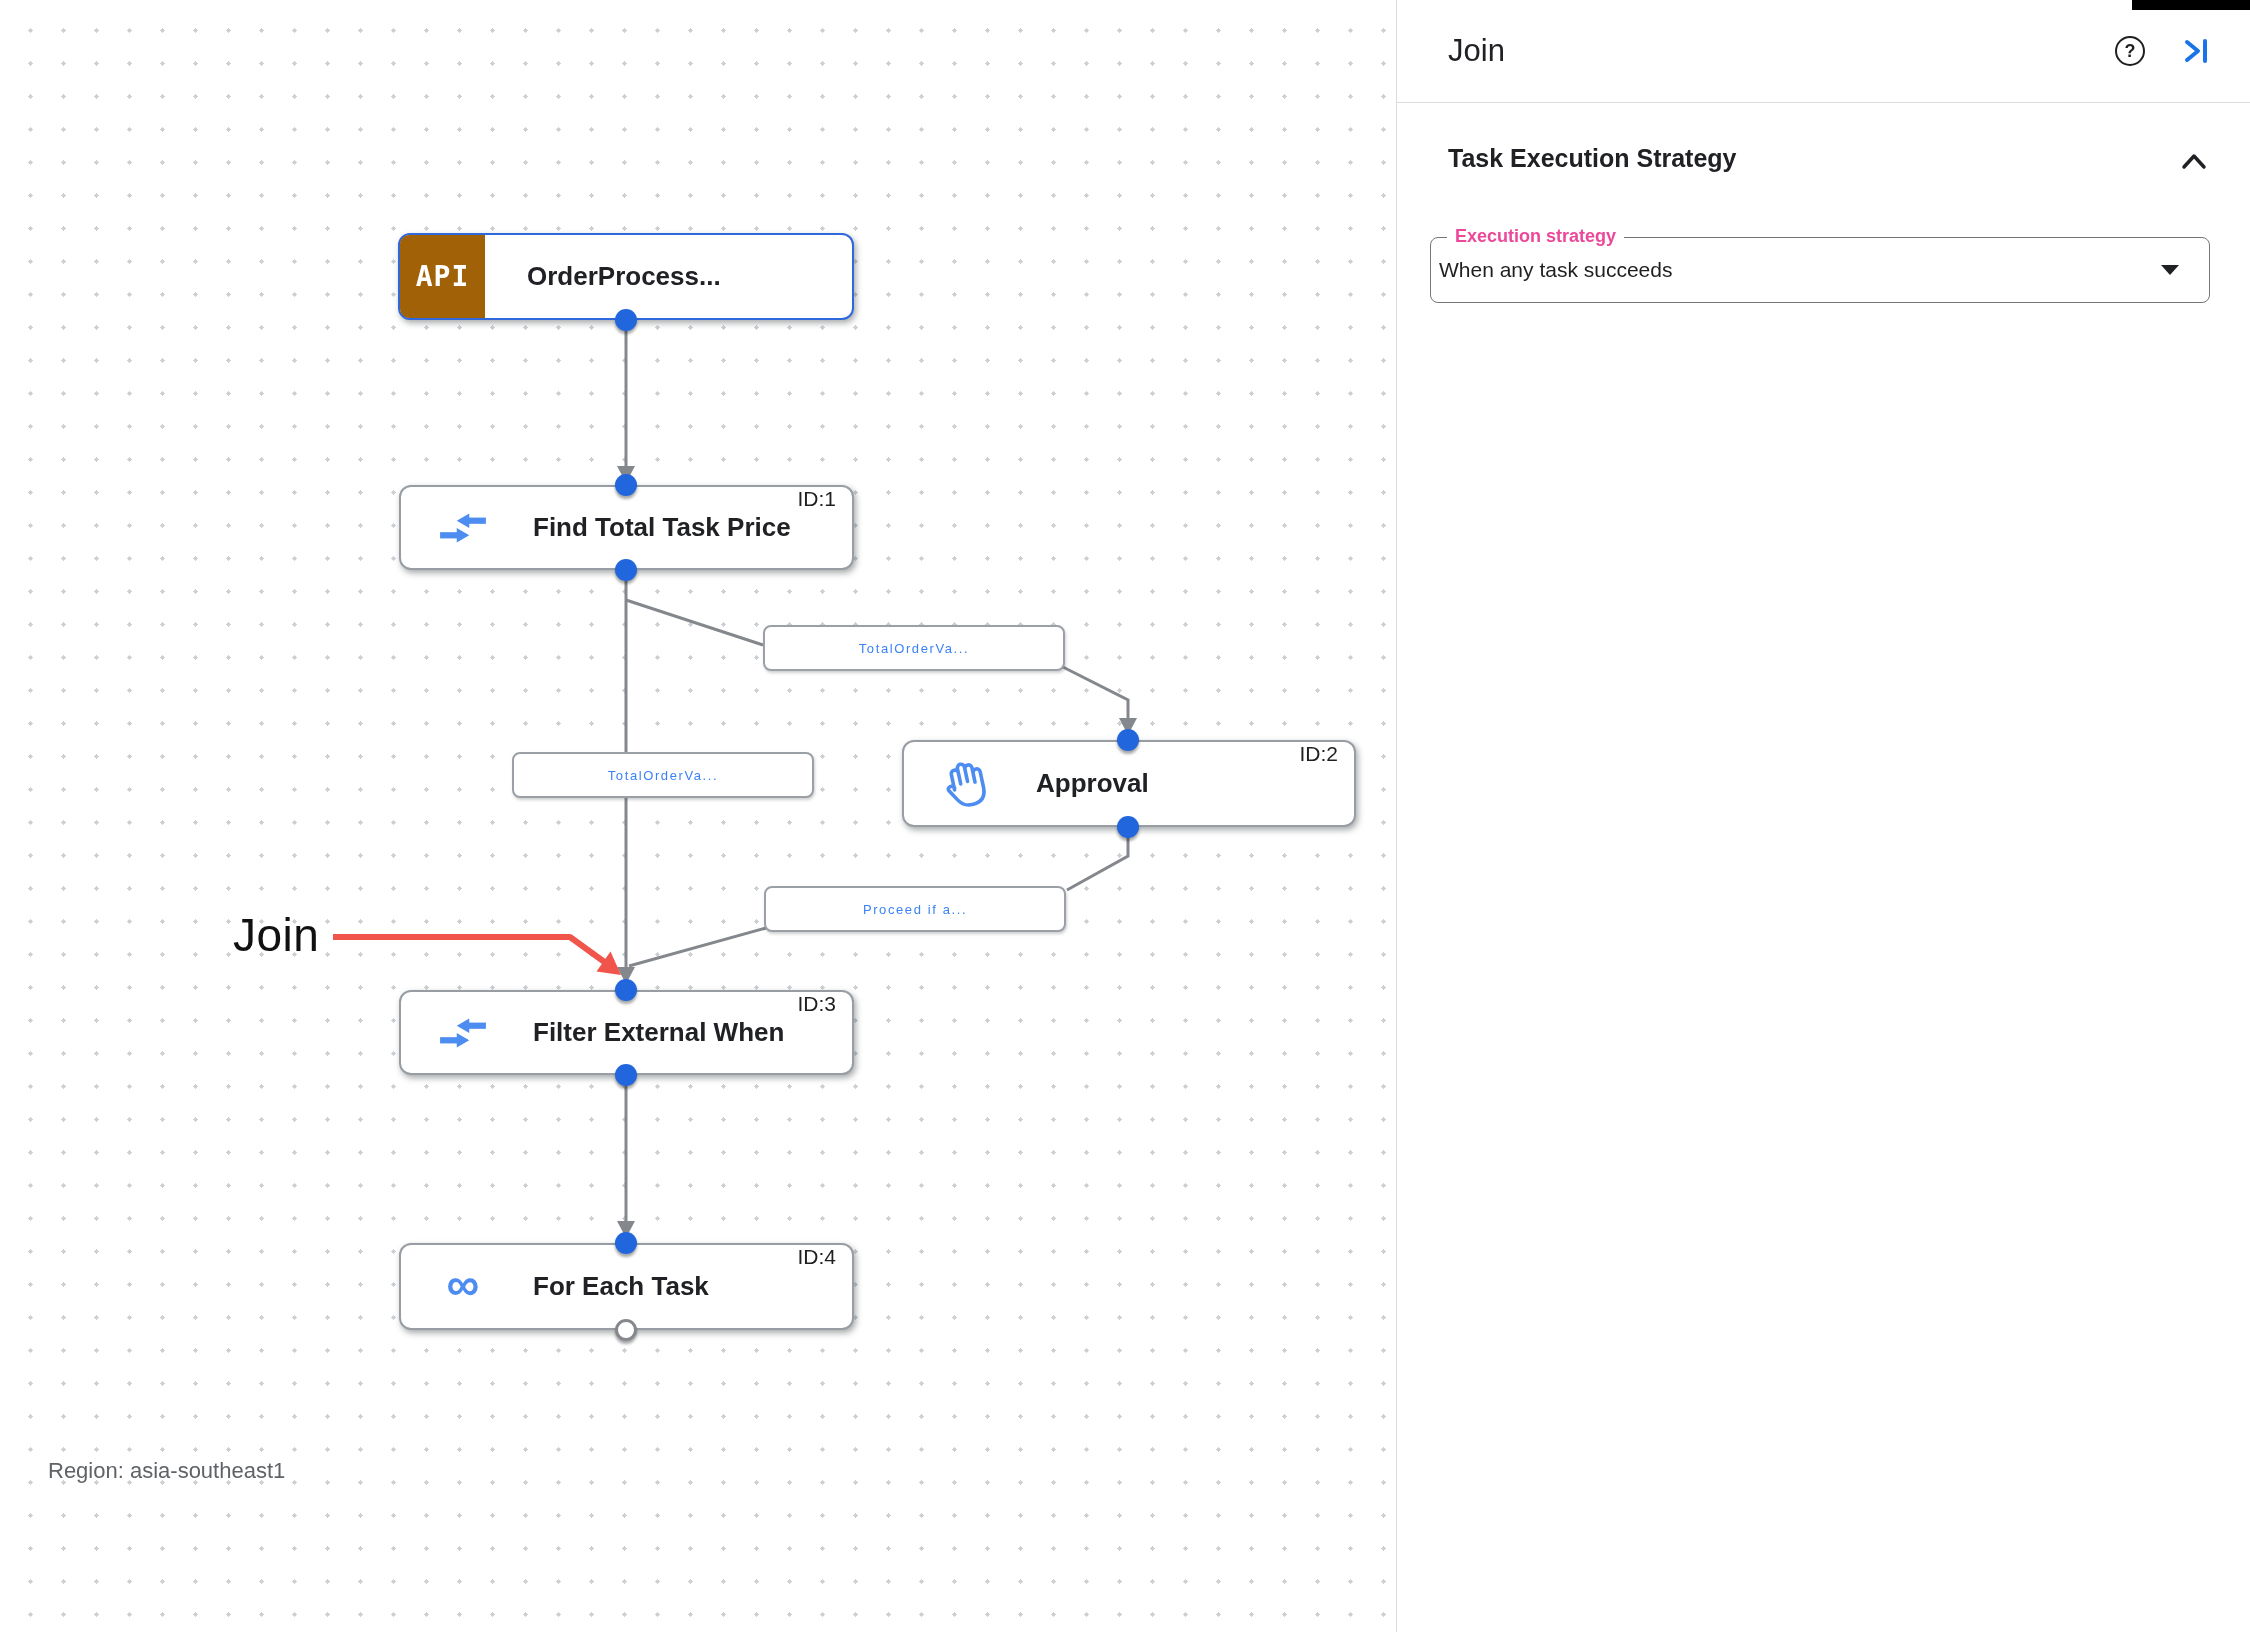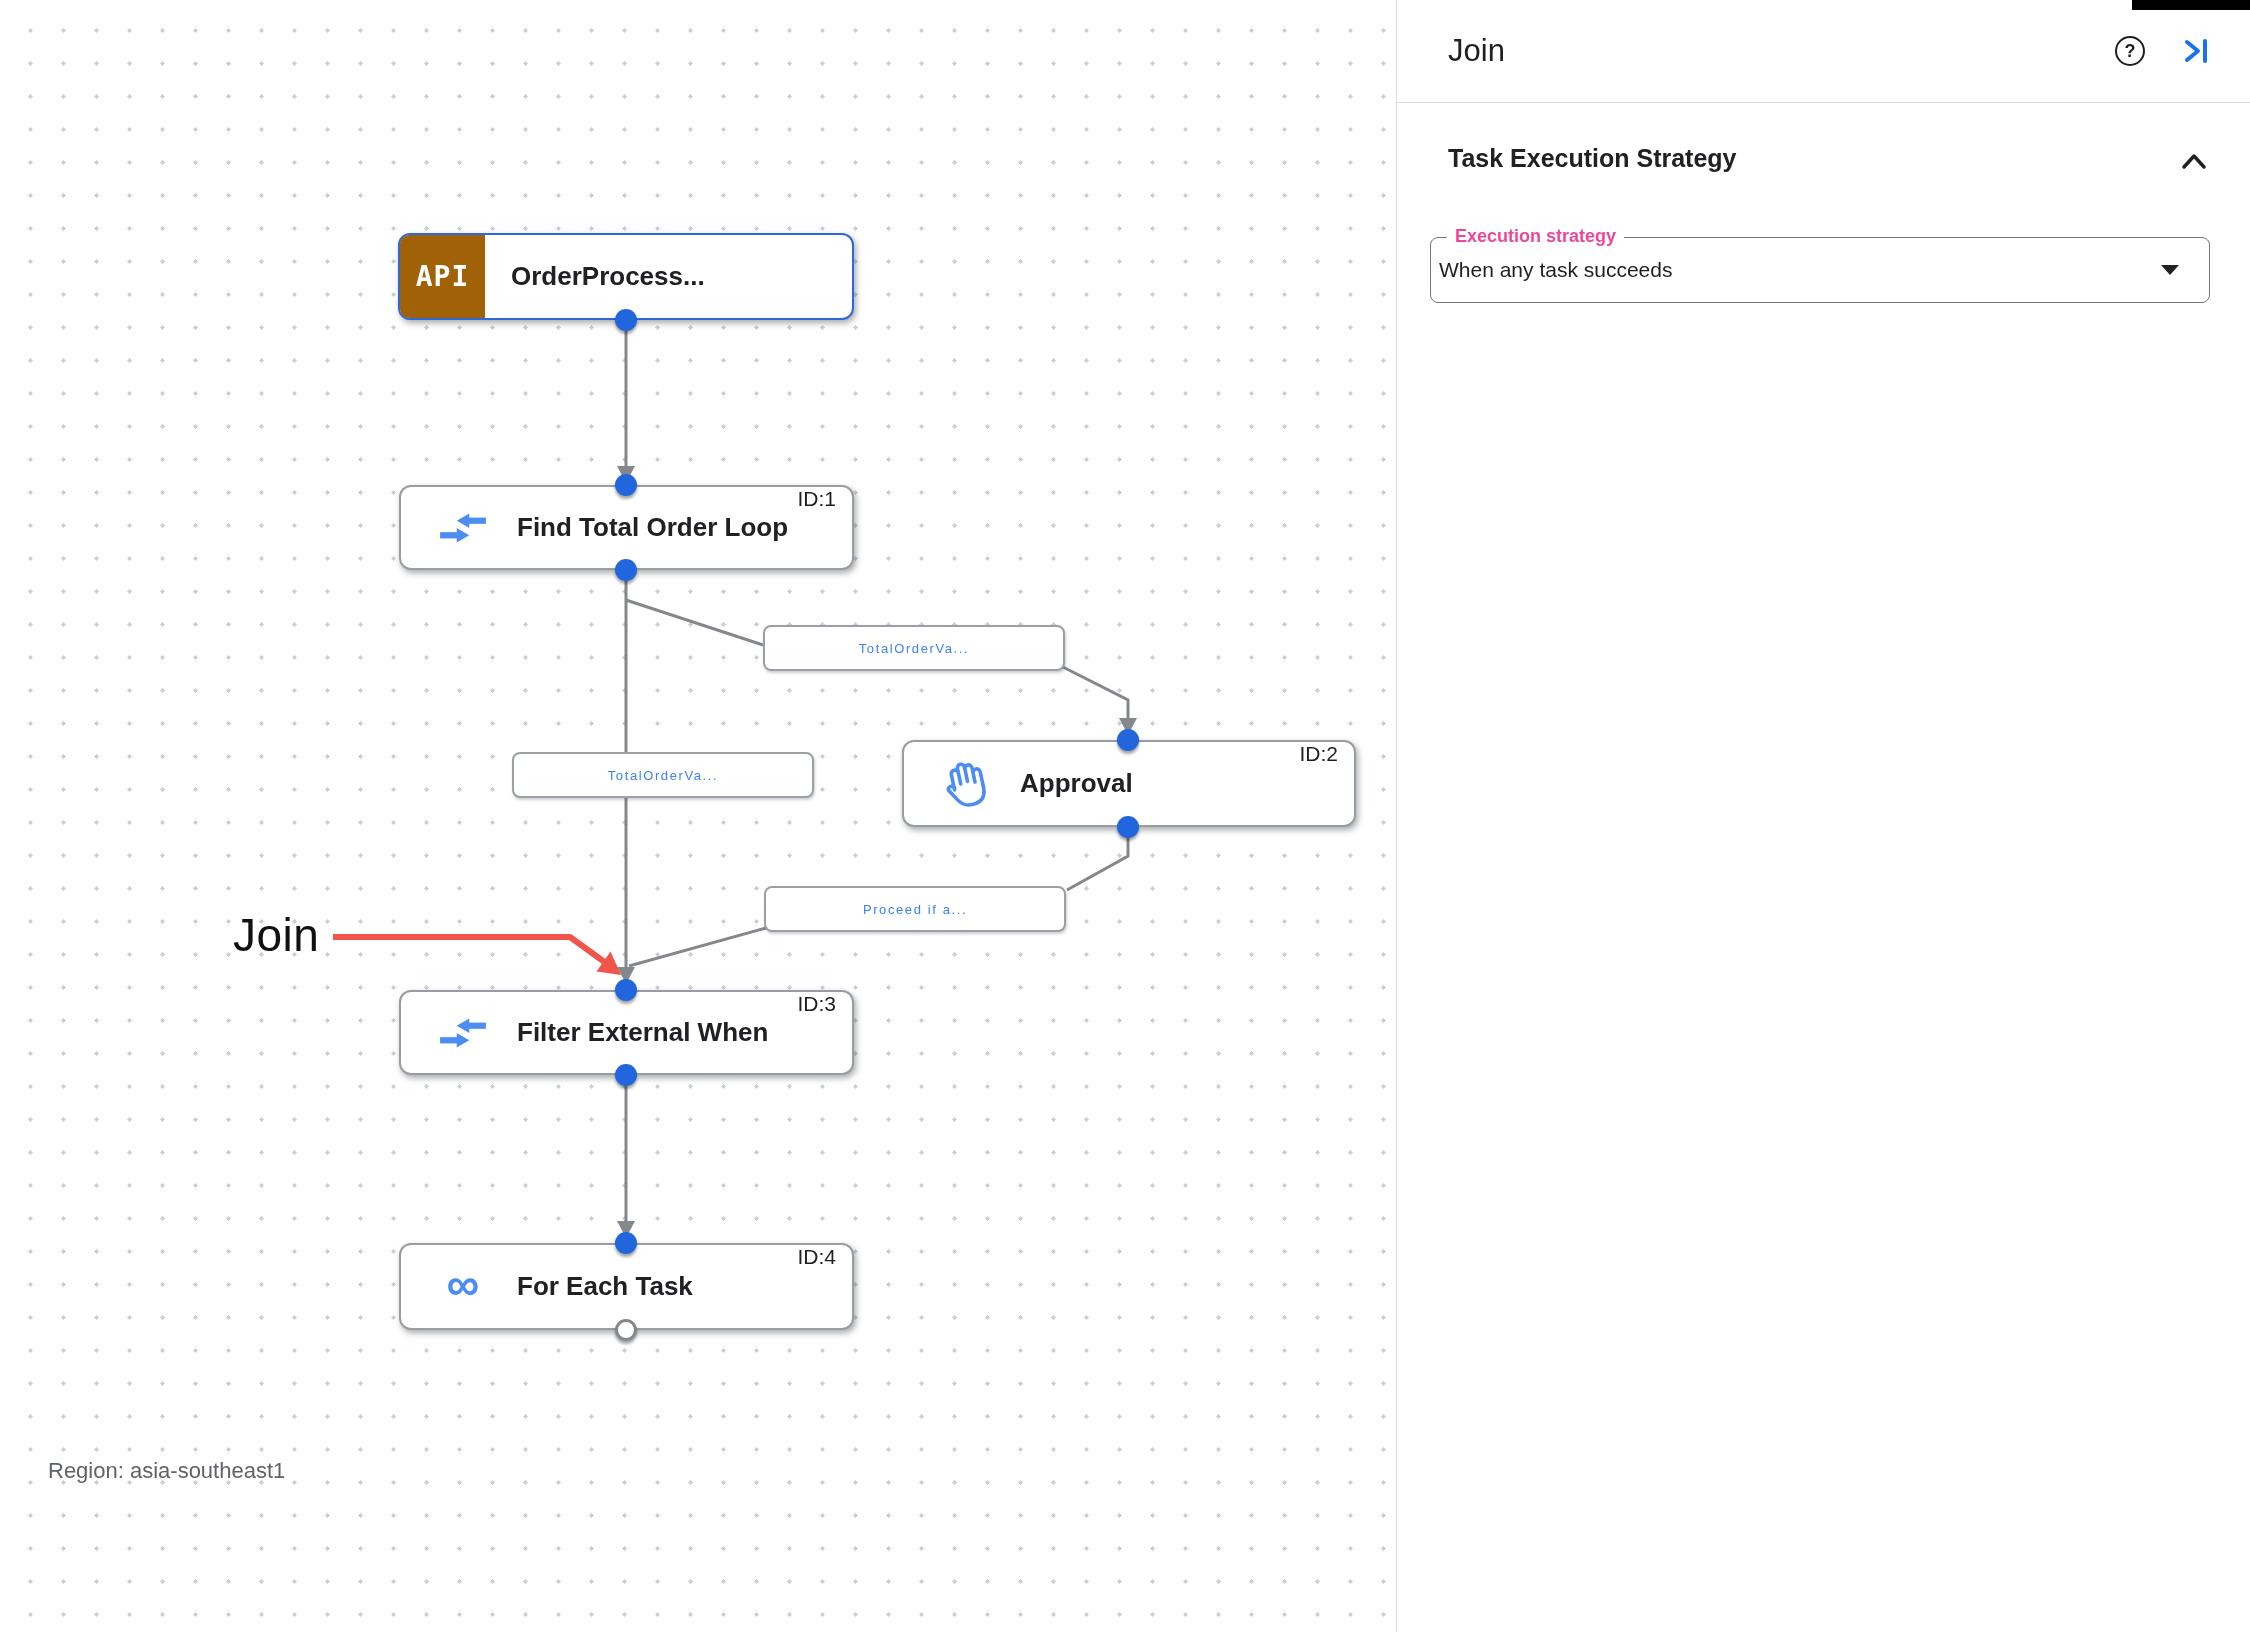--- a/index.html
+++ b/index.html
@@ -17,21 +17,21 @@
   svg.layer { position:absolute; left:0; top:0; pointer-events:none; }
   .edge { stroke:#84888d; stroke-width:3; fill:none; }
   .arrowhead { fill:#84888d; }
 
   
   .node {
     position:absolute; background:#fff; border:2px solid #989da3; border-radius:12px;
     box-shadow:2px 3px 6px rgba(60,64,67,.45);
     display:flex; align-items:center; padding-left:34px;
   }
-  .node-title { font-size:26px; font-weight:700; color:#202124; margin-left:26px; white-space:nowrap; }
+  .node-title { font-size:26px; font-weight:700; color:#202124; margin-left:42px; white-space:nowrap; }
   .node-badge { position:absolute; top:0; right:16px; font-size:21px; font-weight:500; color:#1f1f1f; }
   .node-icon { width:56px; display:flex; align-items:center; justify-content:center; flex:0 0 auto; }
 
   .node-trigger { border-color:#2f68dc; padding-left:0; }
   .api-chip {
     width:85px; height:83px; background:#a16207; border-radius:9px 0 0 9px;
     display:flex; align-items:center; justify-content:center; flex:0 0 auto;
     color:#fff; font-family:"DejaVu Sans Mono", monospace; font-weight:700; font-size:28px; letter-spacing:1px;
   }
 
@@ -131,21 +131,21 @@
 
     <div class="node" style="left:399px; top:485px; width:455px; height:85px;">
       <span class="node-icon">
         <svg width="50" height="34" viewBox="0 0 48 32">
           <line x1="46" y1="9" x2="29" y2="9" stroke="#4d8df2" stroke-width="6"></line>
           <polygon points="30,2 18,9 30,16" fill="#4d8df2"></polygon>
           <line x1="2" y1="23" x2="19" y2="23" stroke="#4d8df2" stroke-width="6"></line>
           <polygon points="18,16 30,23 18,30" fill="#4d8df2"></polygon>
         </svg>
       </span>
-      <span class="node-title">Find Total Order Loop</span>
+      <span class="node-title">Find Total Task Price</span>
       <span class="node-badge">ID:1</span>
     </div>
 
     <div class="node" style="left:902px; top:740px; width:454px; height:87px;">
       <span class="node-icon">
         <svg width="54" height="54" viewBox="0 0 48 48" style="transform:rotate(-12deg);">
           <path d="M13,27 V13 a3.2,3.2 0 0 1 6.4,0 V23 M19.4,23 V9 a3.2,3.2 0 0 1 6.4,0 V22 M25.8,22 V11 a3.2,3.2 0 0 1 6.4,0 V24 M32.2,24 V16 a3.2,3.2 0 0 1 6.4,0 V30 c0,9 -5,13 -13,13 c-6,0 -9,-2 -12,-7 l-5.5,-9 c-1.5,-2.6 1.8,-5 4,-3 l1.3,1.2" fill="none" stroke="#4d8df2" stroke-width="3.2" stroke-linecap="round" stroke-linejoin="round"></path>
         </svg>
       </span>
       <span class="node-title">Approval</span>

